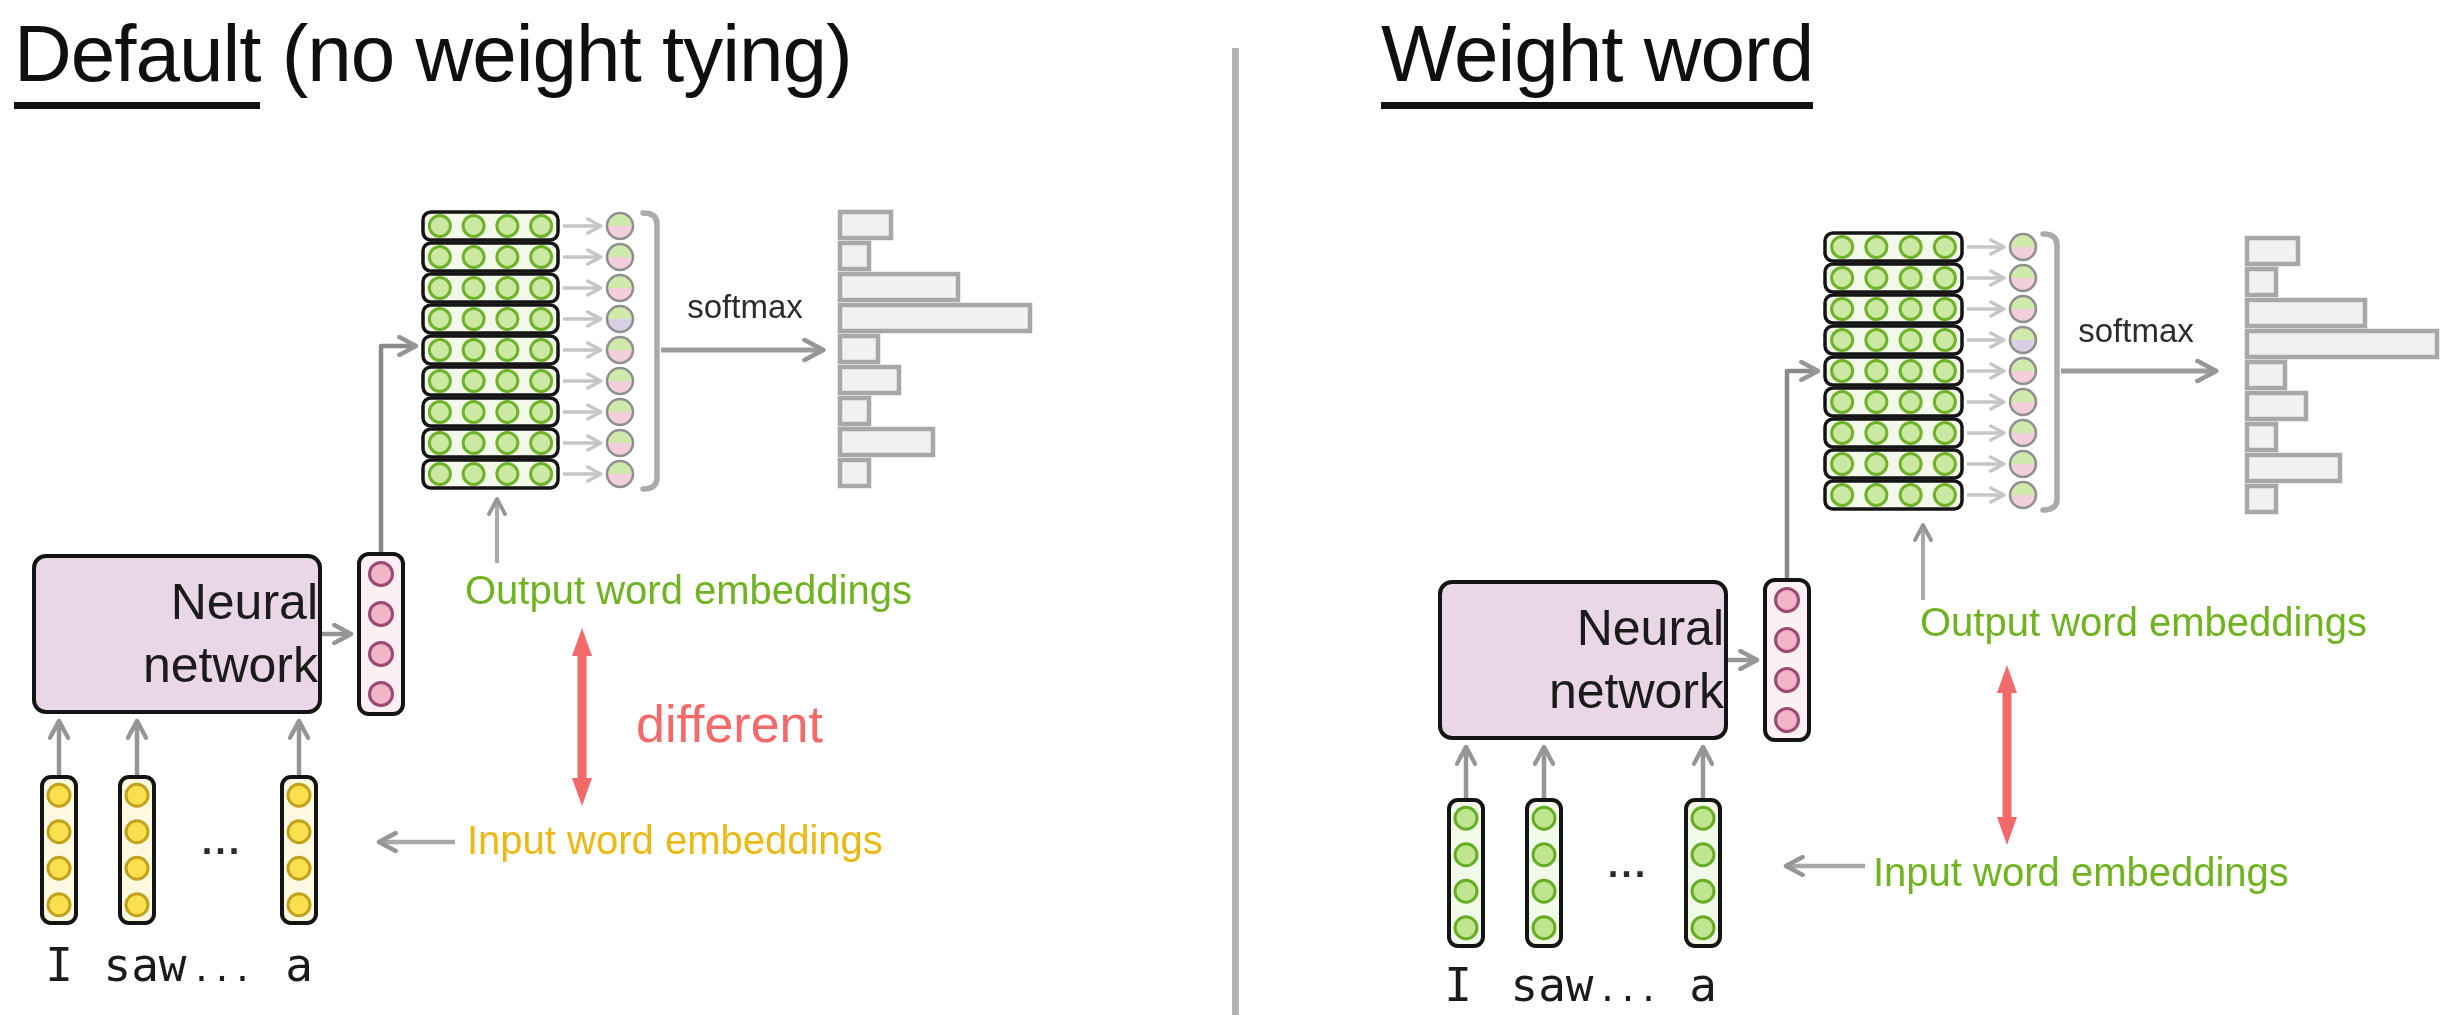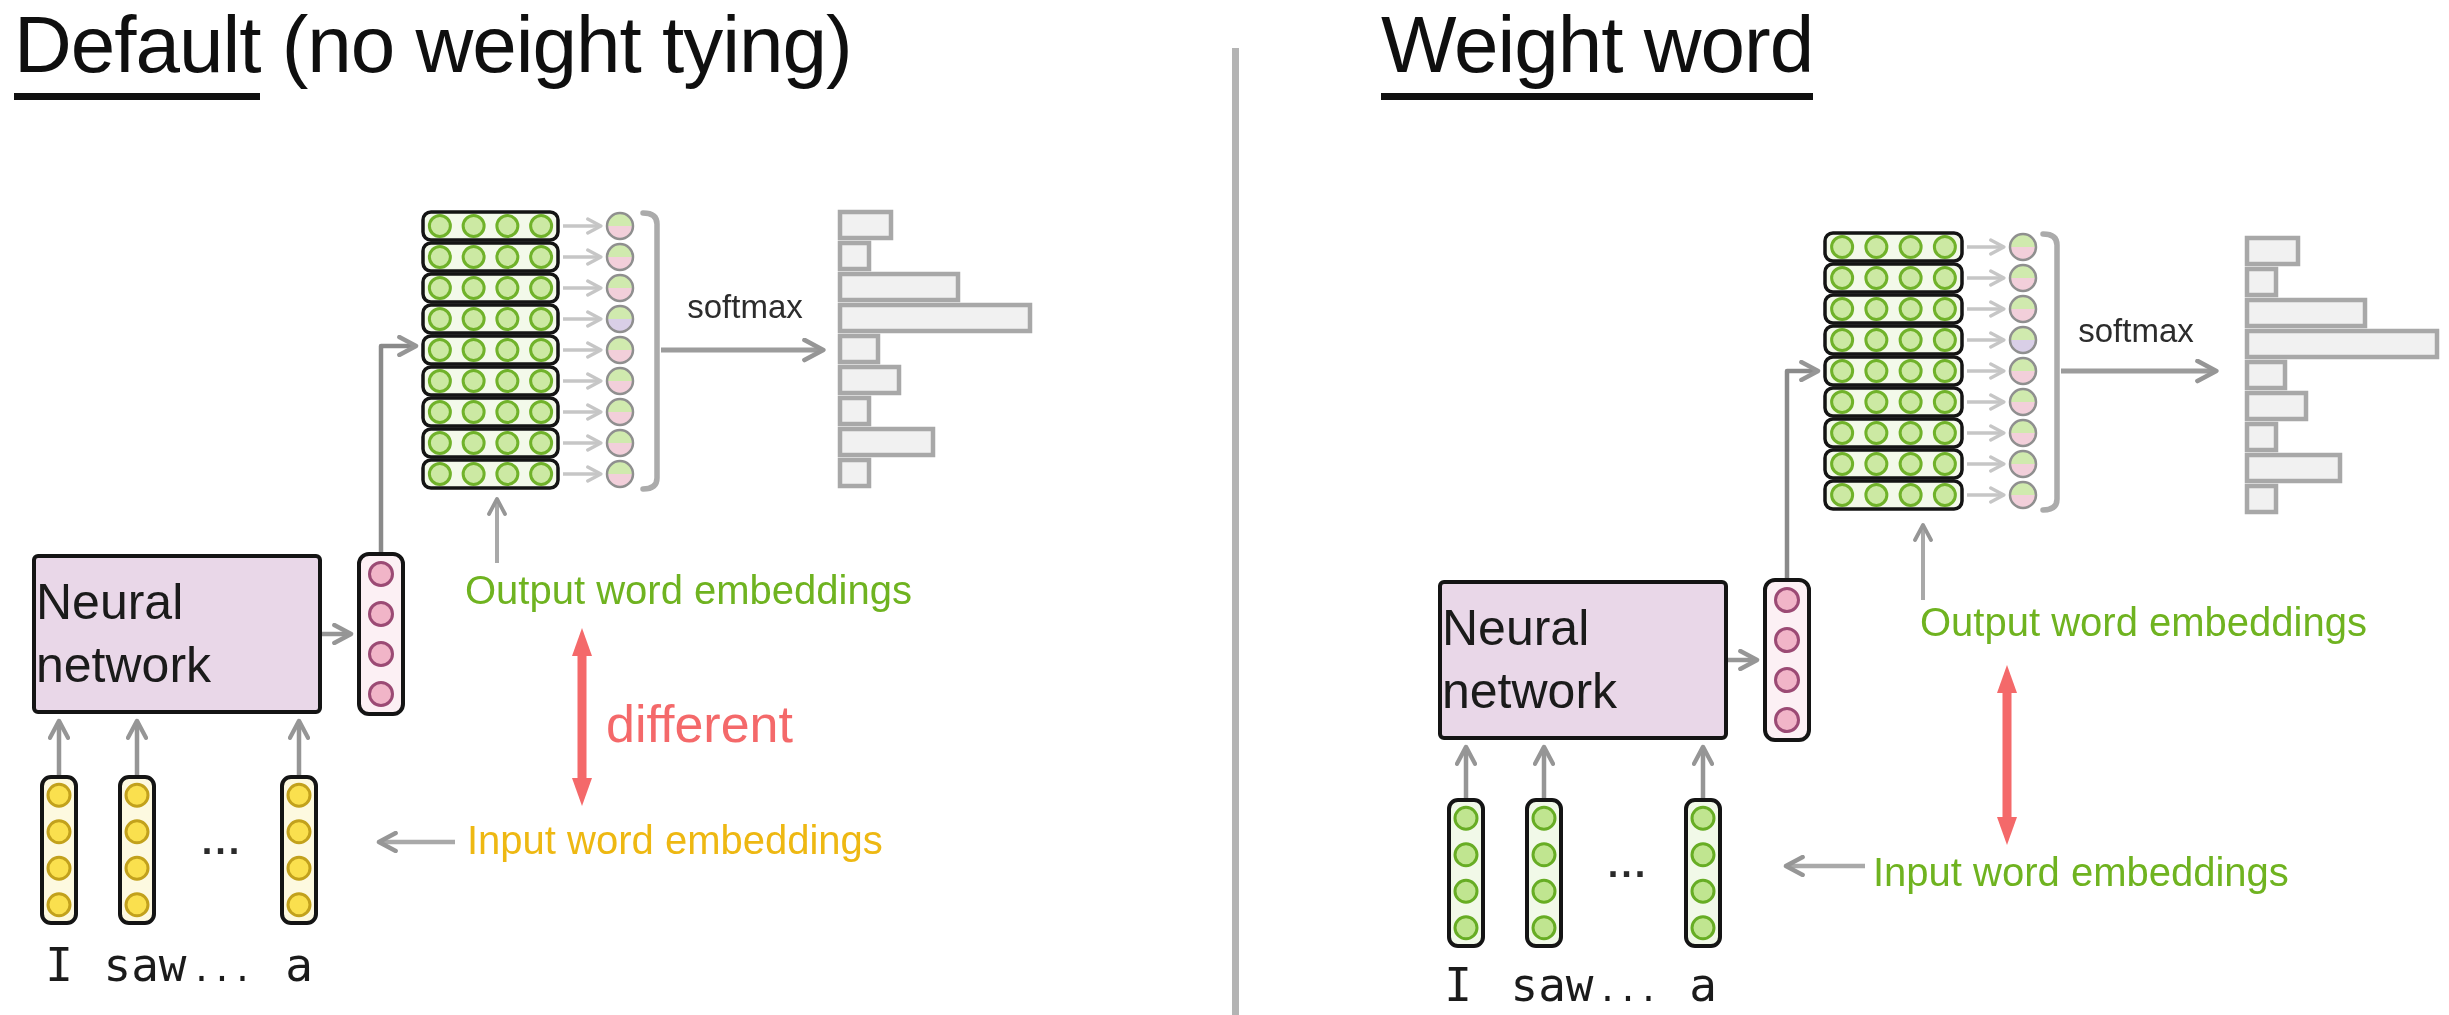--- a/index.html
+++ b/index.html
@@ -3,38 +3,38 @@
 <meta charset="utf-8">
 <style>
   html,body{margin:0;padding:0;background:#fff;}
   #canvas{position:relative;width:2449px;height:1015px;background:#fff;overflow:hidden;
           font-family:"Liberation Sans",sans-serif;}
   #divider{position:absolute;top:48px;width:7px;height:967px;}
   .panel{position:absolute;top:0;height:1015px;}
   #panel-0{left:0;width:1232px;}
   #panel-1{left:1245px;width:1204px;}
   .gfx{position:absolute;left:0;top:0;}
-  .title{position:absolute;top:1px;margin:0;font-size:80px;font-weight:300;color:#0f0f0f;
+  .title{position:absolute;top:10px;margin:0;font-size:80px;font-weight:300;color:#0f0f0f;
          letter-spacing:-1px;white-space:nowrap;line-height:1.1;}
   #panel-0 .title{left:14px;}
   #panel-1 .title{left:136px;}
   .title .u{border-bottom:7px solid #101010;padding-bottom:4px;}
-  .nn-box{position:absolute;border:4px solid #141414;border-radius:6px;display:flex;
-          flex-direction:column;align-items:flex-start;justify-content:center;
+  .nn-box{position:absolute;border:4px solid #141414;border-radius:14px;display:flex;
+          flex-direction:column;align-items:flex-end;justify-content:center;
           font-size:50px;font-weight:300;color:#1b1b1b;line-height:1.26;}
   #panel-0 .nn-box{left:32px;top:554px;width:282px;height:152px;}
   #panel-1 .nn-box{left:193px;top:580px;width:282px;height:152px;}
   .lbl{position:absolute;font-weight:300;white-space:nowrap;line-height:1;}
   .softmax{font-size:33px;color:#2c2c2c;width:180px;text-align:center;}
   #panel-0 .softmax{left:655px;top:290px;}
   #panel-1 .softmax{left:801px;top:314px;}
   .label-output,.label-input{font-size:40px;}
   .label-relation{font-size:52px;}
   #panel-0 .label-output{left:465px;top:570px;}
-  #panel-0 .label-relation{left:606px;top:698px;}
+  #panel-0 .label-relation{left:636px;top:698px;}
   #panel-0 .label-input{left:467px;top:820px;}
   #panel-1 .label-output{left:675px;top:602px;}
   #panel-1 .label-relation{left:781px;top:736px;}
   #panel-1 .label-input{left:628px;top:852px;}
   .word{position:absolute;transform:translateX(-50%);font-family:"DejaVu Sans Mono",monospace;
         font-size:46px;color:#1b1b1b;line-height:1;}
   #panel-0 .word{top:942px;} #panel-1 .word{top:962px;}
   #panel-0 .word-0{left:59px;}  #panel-0 .word-1{left:145px;} #panel-0 .word-2{left:222px;font-size:34px;top:952px;} #panel-0 .word-3{left:299px;}
   #panel-1 .word-0{left:213px;} #panel-1 .word-1{left:307px;} #panel-1 .word-2{left:383px;font-size:34px;top:972px;} #panel-1 .word-3{left:458px;}
   .vec-ellipsis{position:absolute;transform:translateX(-50%);font-weight:700;font-size:38px;

